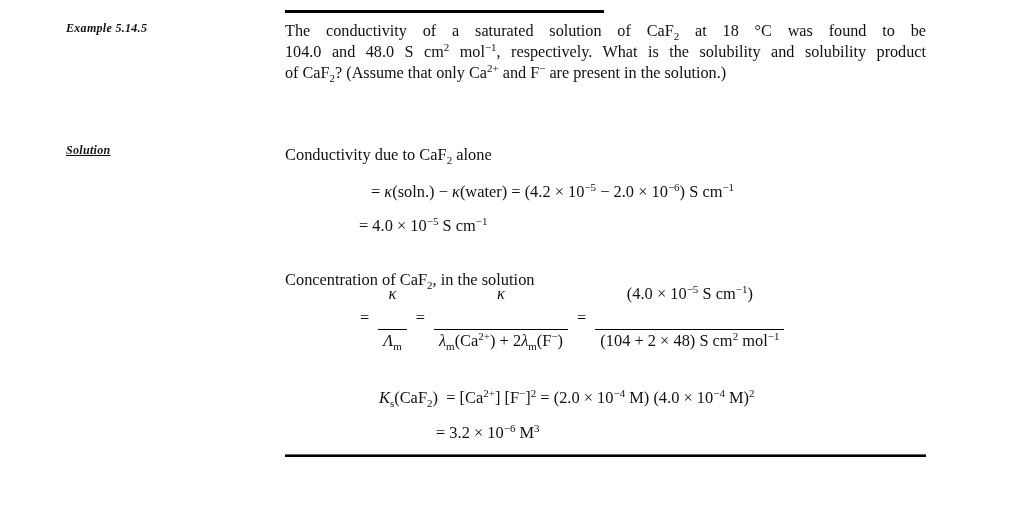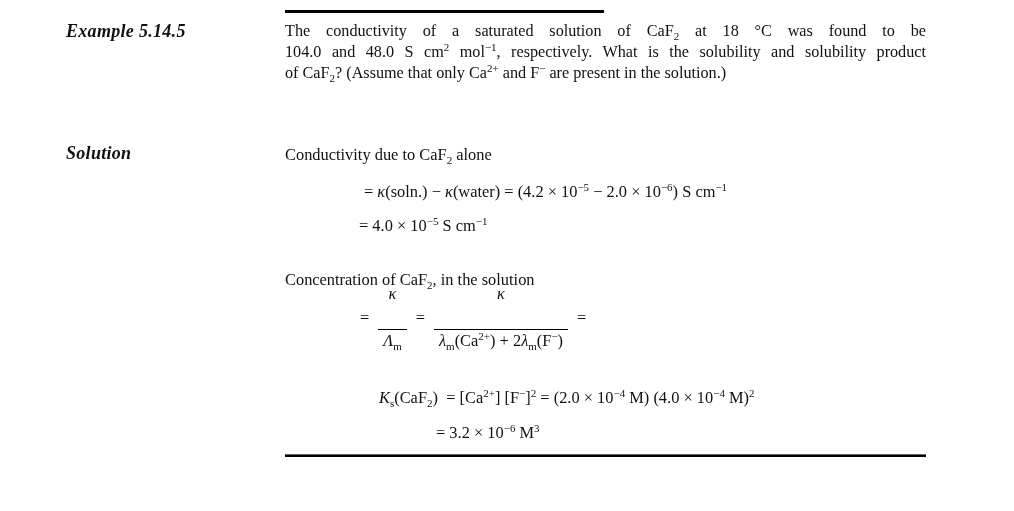--- a/index.html
+++ b/index.html
@@ -8,28 +8,28 @@
     width: 1014px;
     height: 511px;
     background: #ffffff;
     font-family: "Liberation Serif", serif;
     color: #111111;
     overflow: hidden;
   }
   .side-label {
     position: absolute;
     left: 66px;
-    font-size: 18px;
+    font-size: 12px;
     font-weight: bold;
     font-style: italic;
     letter-spacing: 0.3px;
     white-space: nowrap;
   }
   #example-label { top: 21px; }
-  #solution-label { top: 143px; }
+  #solution-label { top: 143px; text-decoration: underline; }
 
   .content {
     position: absolute;
     left: 285px;
     top: 0;
     width: 641px;
     height: 446px;
   }
   .rule-top {
     position: absolute;
@@ -73,21 +73,21 @@
     white-space: nowrap;
   }
   #solution-line1 { top: 145px; }
   #solution-line2 { top: 248px; margin-top: 22px; }
 
   .eq {
     position: absolute;
     font-size: 16.4px;
     white-space: nowrap;
   }
-  #eq1 { left: 79px; top: 182px; }
+  #eq1 { left: 86px; top: 182px; }
   #eq2 { left: 74px; top: 216px; }
   #eq3 { left: 79px; top: 343px; }
   #eq4 { left: 94px; top: 388px; }
   #eq5 { left: 151px; top: 423px; }
 
   .fracrow {
     position: absolute;
     left: 75px;
     top: 284px;
     display: flex;
@@ -152,20 +152,24 @@
       <span class="frac">
         <span class="num"><i>κ</i></span>
         <span class="den"><i>Λ</i><sub>m</sub></span>
       </span>
       <span>=</span>
       <span class="frac">
         <span class="num"><i>κ</i></span>
         <span class="den"><i>λ</i><sub>m</sub>(Ca<sup>2+</sup>) + 2<i>λ</i><sub>m</sub>(F<sup>−</sup>)</span>
       </span>
       <span>=</span>
+      <span class="frac">
+        <span class="num">(4.0 × 10<sup>−5</sup> S cm<sup>−1</sup>)</span>
+        <span class="den">(104 + 2 × 48) S cm<sup>2</sup> mol<sup>−1</sup></span>
+      </span>
     </div>
 
 
     <div class="eq" id="eq4"><i>K</i><sub>s</sub>(CaF<sub>2</sub>) = [Ca<sup>2+</sup>] [F<sup>−</sup>]<sup>2</sup> = (2.0 × 10<sup>−4</sup> M) (4.0 × 10<sup>−4</sup> M)<sup>2</sup></div>
 
     <div class="eq" id="eq5">= 3.2 × 10<sup>−6</sup> M<sup>3</sup></div>
 
     <div class="rule-bottom"></div>
 
   </div>

